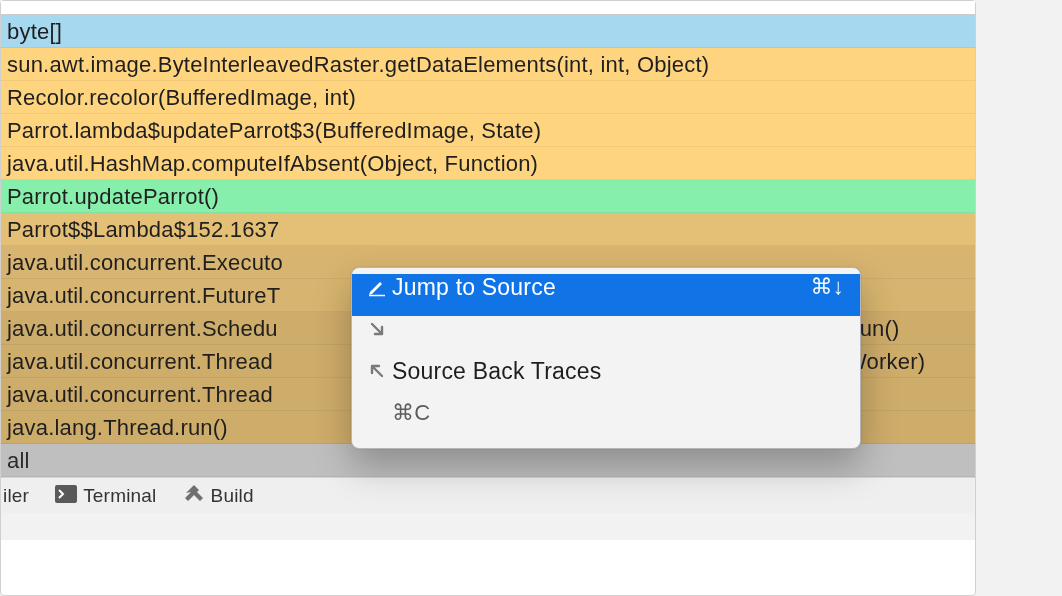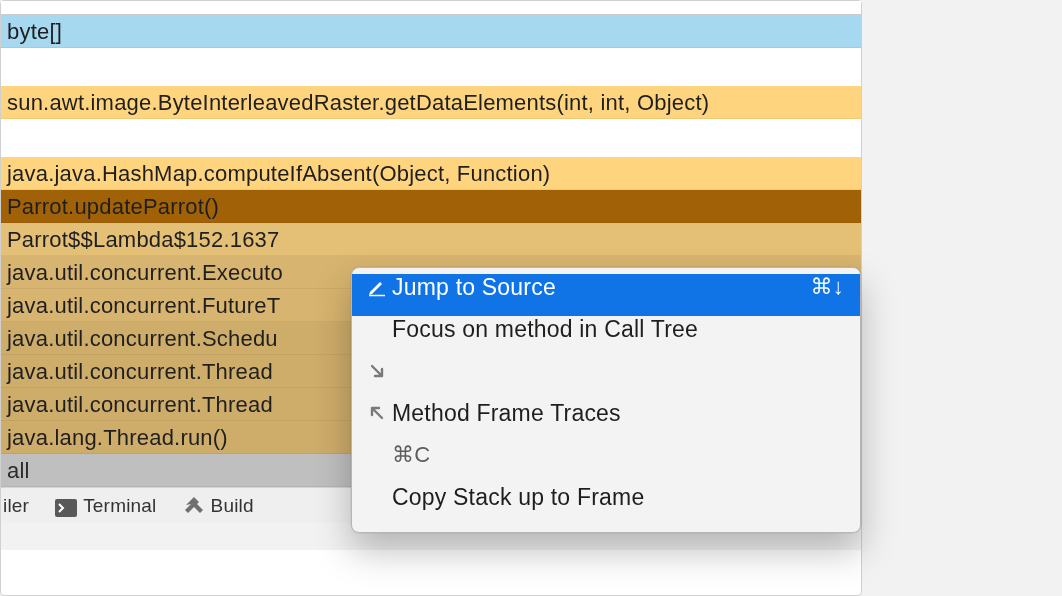--- a/index.html
+++ b/index.html
@@ -9,21 +9,21 @@
     width: 1062px;
     height: 596px;
     overflow: hidden;
     background: #f2f2f2;
     position: relative;
     letter-spacing: 0.2px;
   }
   .outer {
     border: 1px solid #d0d0d0;
     border-radius: 4px;
-    width: 862px;
+    width: 976px;
     height: 596px;
     position: relative;
     background: #fff;
   }
   .blank-top {
     height: 14px;
     background: #fff;
     border-bottom: 1px solid #ccc;
   }
   .list {
@@ -32,43 +32,43 @@
   .row {
     height: 33px;
     line-height: 33px;
     padding-left: 6px;
     white-space: nowrap;
     overflow: hidden;
     color: #1f1f1f;
     border-bottom: 1px solid rgba(0,0,0,0.05);
   }
   .row-blue     { background: #a6d8f0; }
-  .row-bright   { background: #ffd47f; margin-top: 38px; }
-  .row-mid      { background: #a16207; }
+  .row-bright   { background: #ffd47f; }
+  .row-mid      { background: #86efac; }
   .row-mid2     { background: #e4bf76; }
   .row-dark     { background: #d7b46f; }
   .row-darker   { background: #ceac6a; }
   .row-all {
     background: #bfbfbf;
     color: #2b2b2b;
   }
   .bottom-bar {
     display: flex;
     align-items: center;
     height: 36px;
     background: #efefef;
     border-top: 1px solid #d5d5d5;
     padding-left: 2px;
     font-size: 19px;
     color: #333;
     gap: 26px;
   }
   .bottom-item {
     display: flex;
-    align-items: flex-end;
+    align-items: flex-start;
     gap: 6px;
   }
   .bottom-item svg { display: block; }
   .footer-band {
     height: 27px;
     background: #f2f2f2;
   }
 
   
   .cmenu {
@@ -107,21 +107,23 @@
   .citem:not(.selected) .shortcut { color: #555; }
 </style>
 </head>
 <body>
 
 <div class="outer">
   <div class="blank-top"></div>
   <div class="list" id="list">
       <div class="row row-blue">byte[]</div>
       <div class="row row-bright">sun.awt.image.ByteInterleavedRaster.getDataElements(int, int, Object)</div>
-      <div class="row row-bright">java.java.HashMap.computeIfAbsent(Object, Function)</div>
+      <div class="row row-bright">Recolor.recolor(BufferedImage, int)</div>
+      <div class="row row-bright">Parrot.lambda$updateParrot$3(BufferedImage, State)</div>
+      <div class="row row-bright">java.util.HashMap.computeIfAbsent(Object, Function)</div>
       <div class="row row-mid">Parrot.updateParrot()</div>
       <div class="row row-mid2">Parrot$$Lambda$152.1637</div>
       <div class="row row-dark">java.util.concurrent.Executo</div>
       <div class="row row-dark">java.util.concurrent.FutureT</div>
       <div class="row row-darker"><span>java.util.concurrent.Schedu</span><span style="display: inline-block; width: 522px;"></span><span>Task.run()</span></div>
       <div class="row row-darker"><span>java.util.concurrent.Thread</span><span style="display: inline-block; width: 522px;"></span><span>utor$Worker)</span></div>
       <div class="row row-darker">java.util.concurrent.Thread</div>
       <div class="row row-darker">java.lang.Thread.run()</div>
       <div class="row row-all">all</div>
     </div>
@@ -151,44 +153,34 @@
         <span class="icon-slot">
           <svg width="20" height="20" viewBox="0 0 20 20">
             <path d="M3 15 L13 5 L15 7 L5 17 L2 18 Z" fill="currentColor"></path>
             <line x1="2" y1="18.5" x2="18" y2="18.5" stroke="currentColor" stroke-width="1.5"></line>
           </svg>
         </span>
         <span class="label">Jump to Source</span>
         <span class="shortcut">⌘↓</span>
       </div>
       <div class="citem">
-        <span class="icon-slot"></span>
-        <span class="label">Focus on method in Call Tree</span>
-        <span class="shortcut"></span>
-      </div>
-      <div class="citem">
         <span class="icon-slot">
           <svg width="18" height="18" viewBox="0 0 18 18">
             <path d="M4 4 L14 14 M14 14 L14 7 M14 14 L7 14" stroke="currentColor" stroke-width="2.4" fill="none" stroke-linecap="round"></path>
           </svg>
         </span>
         <span class="shortcut"></span>
       </div>
       <div class="citem">
         <span class="icon-slot">
           <svg width="18" height="18" viewBox="0 0 18 18">
             <path d="M14 14 L4 4 M4 4 L4 11 M4 4 L11 4" stroke="currentColor" stroke-width="2.4" fill="none" stroke-linecap="round"></path>
           </svg>
         </span>
-        <span class="label">Method Frame Traces</span>
+        <span class="label">Source Back Traces</span>
         <span class="shortcut"></span>
       </div>
       <div class="citem">
         <span class="icon-slot"></span>
         <span class="shortcut">⌘C</span>
       </div>
-      <div class="citem">
-        <span class="icon-slot"></span>
-        <span class="label">Copy Stack up to Frame</span>
-        <span class="shortcut"></span>
-      </div>
     </div>
 </div>
 
 </body></html>

